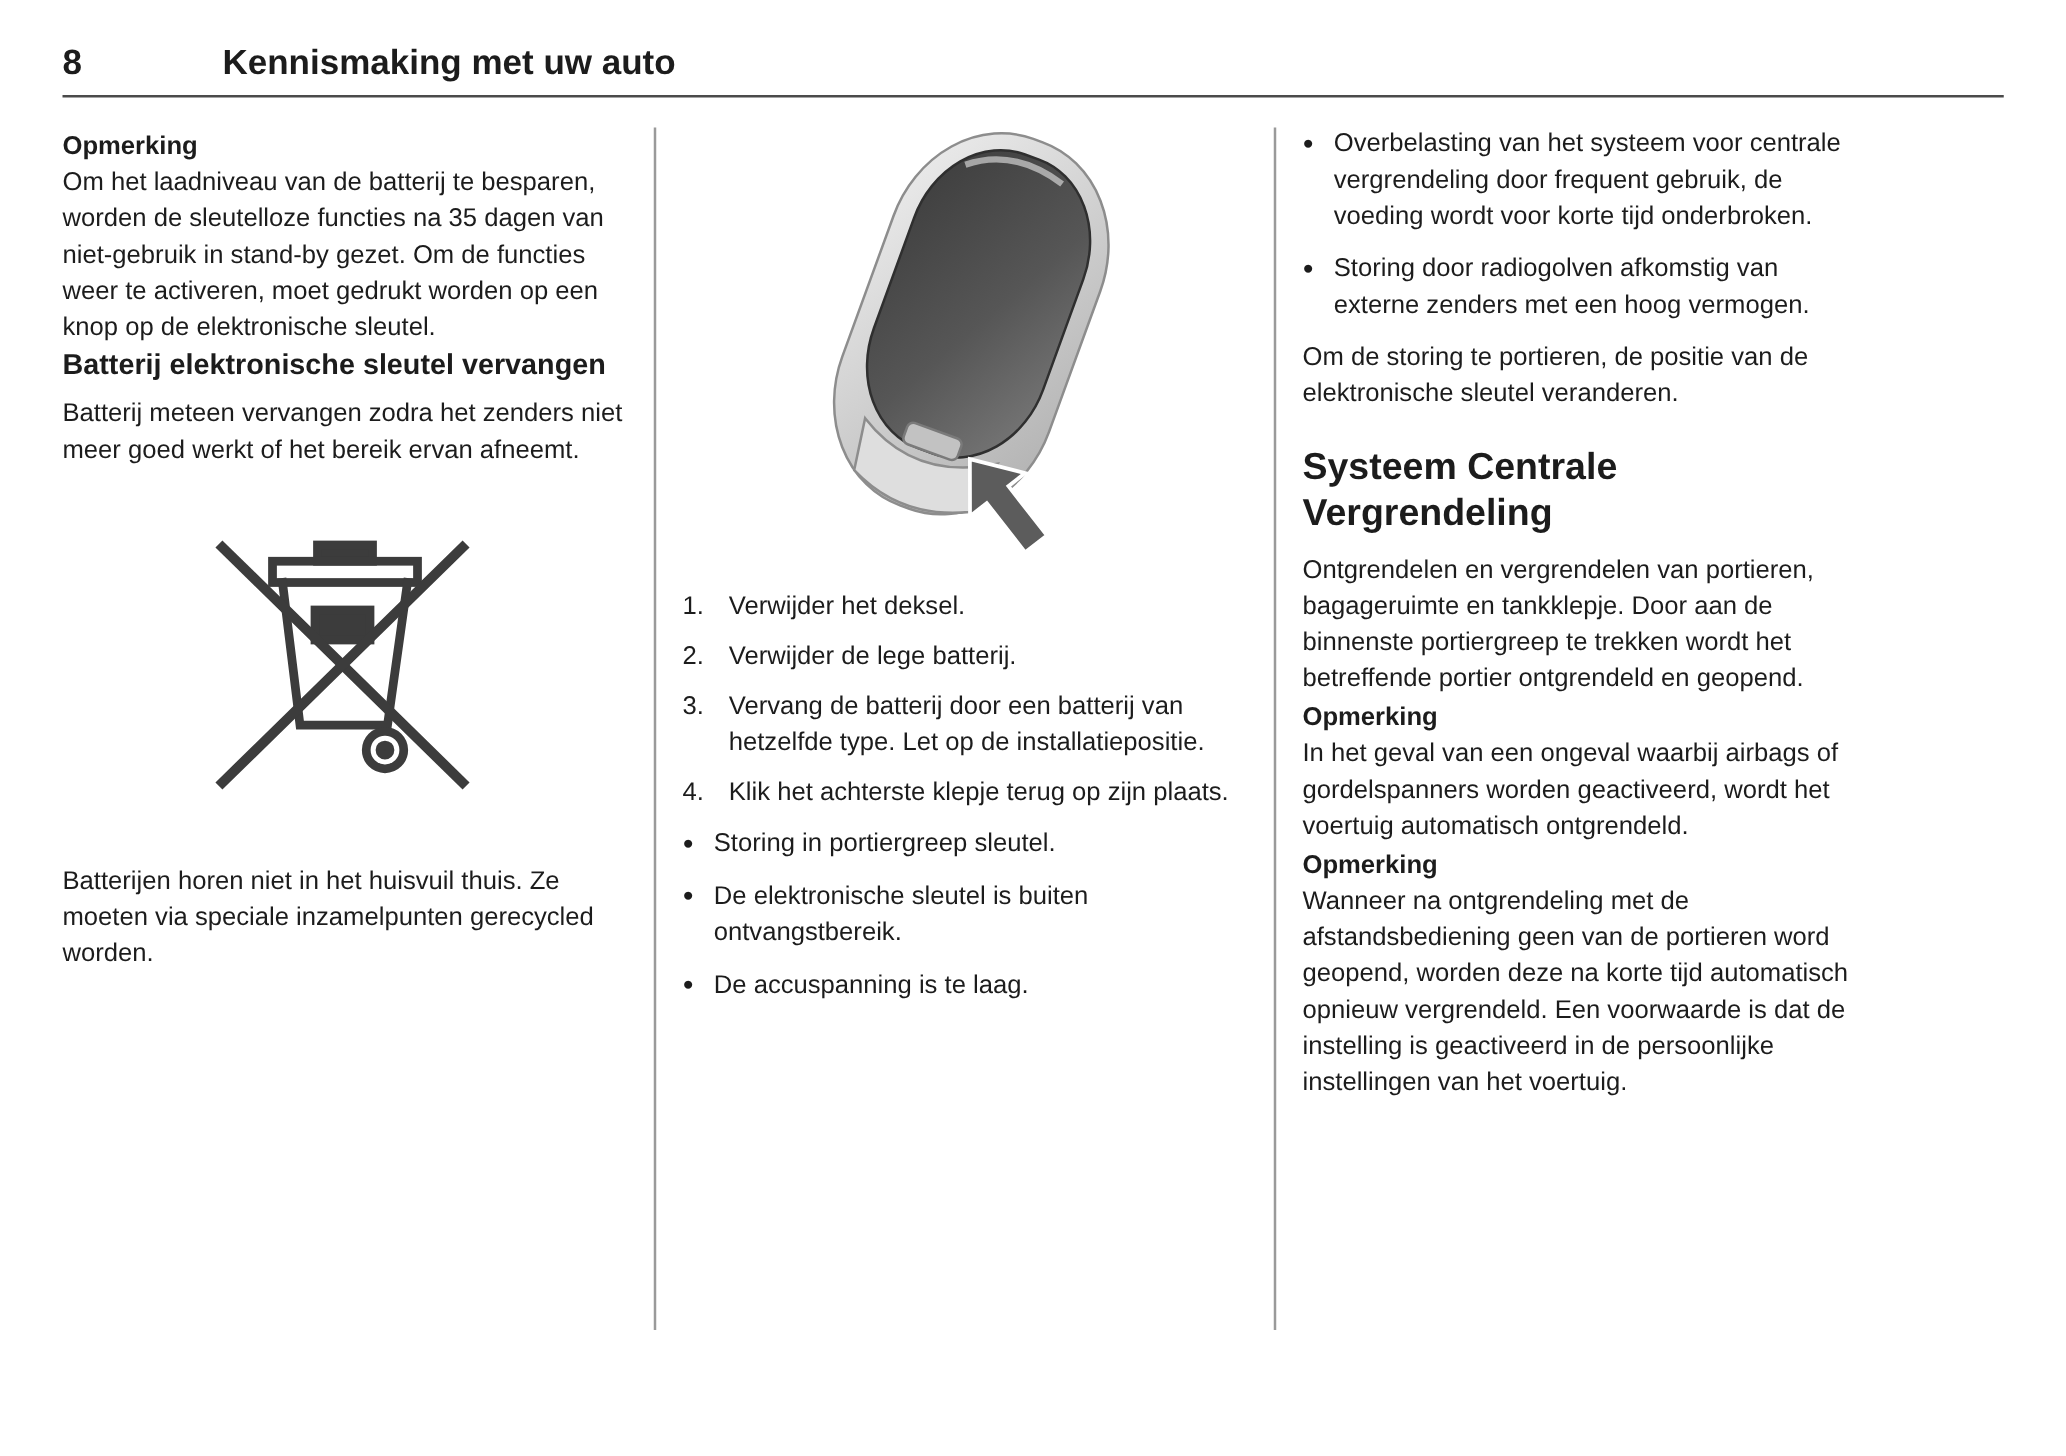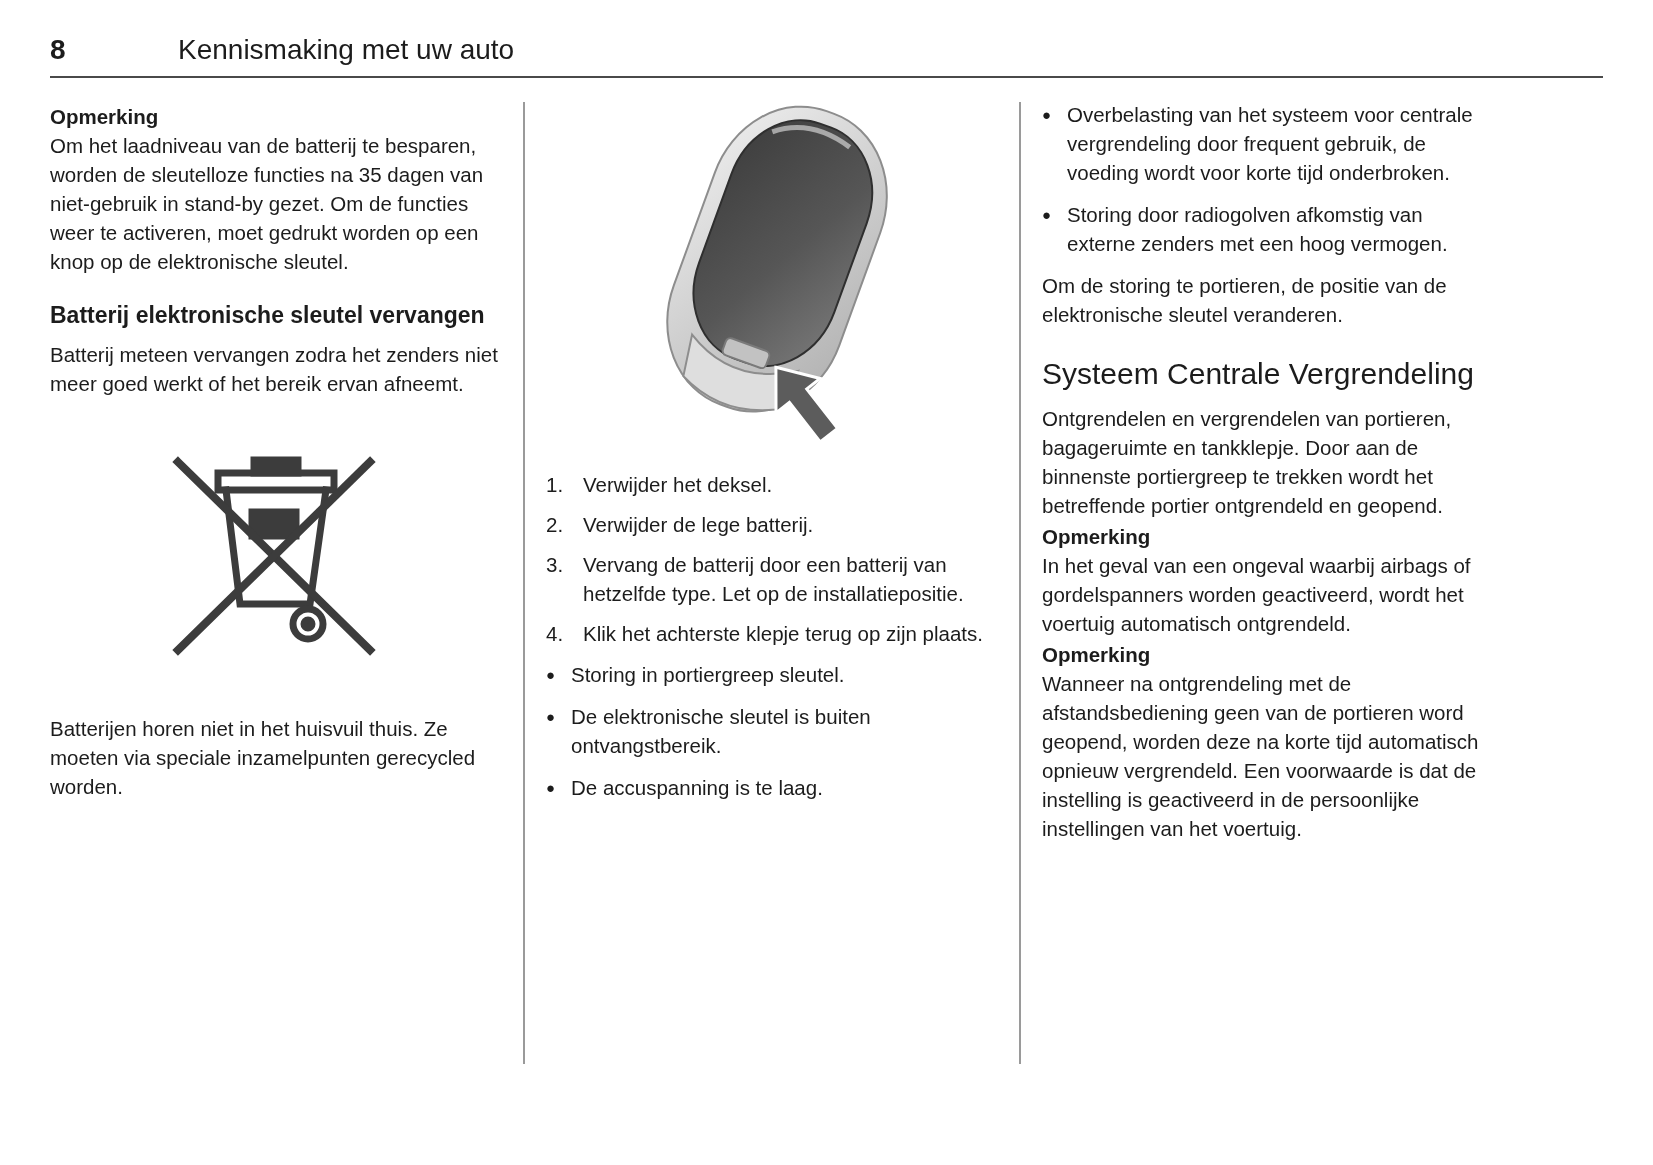--- a/index.html
+++ b/index.html
@@ -20,21 +20,21 @@
     padding-bottom: 10px;
   }
   .page-num {
     font-size: 28px;
     font-weight: bold;
     width: 128px;
     flex: 0 0 auto;
   }
   .page-title {
     font-size: 28px;
-    font-weight: normal;
+    font-weight: bold;
   }
 
   
   .columns { display: flex; margin-top: 22px; }
   .col {
     width: 452px;
     flex: 0 0 auto;
     font-size: 20.5px;
     line-height: 29px;
   }
@@ -48,27 +48,26 @@
 
   p { margin: 0; }
   .note-label { font-weight: bold; margin-top: 2px; }
   .after-note { margin-top: 0; }
   .para-gap { margin-top: 10px; }
 
   .subheading {
     font-size: 23px;
     line-height: 30px;
     font-weight: bold;
-    margin-top: 24px;
     margin-bottom: 10px;
   }
   .big-heading {
     font-size: 30px;
     line-height: 37px;
-    font-weight: normal;
+    font-weight: bold;
     margin-top: 26px;
     margin-bottom: 12px;
   }
 
   
   .key-figure {
     width: 100%;
     height: 352px;
     display: flex;
     justify-content: center;

